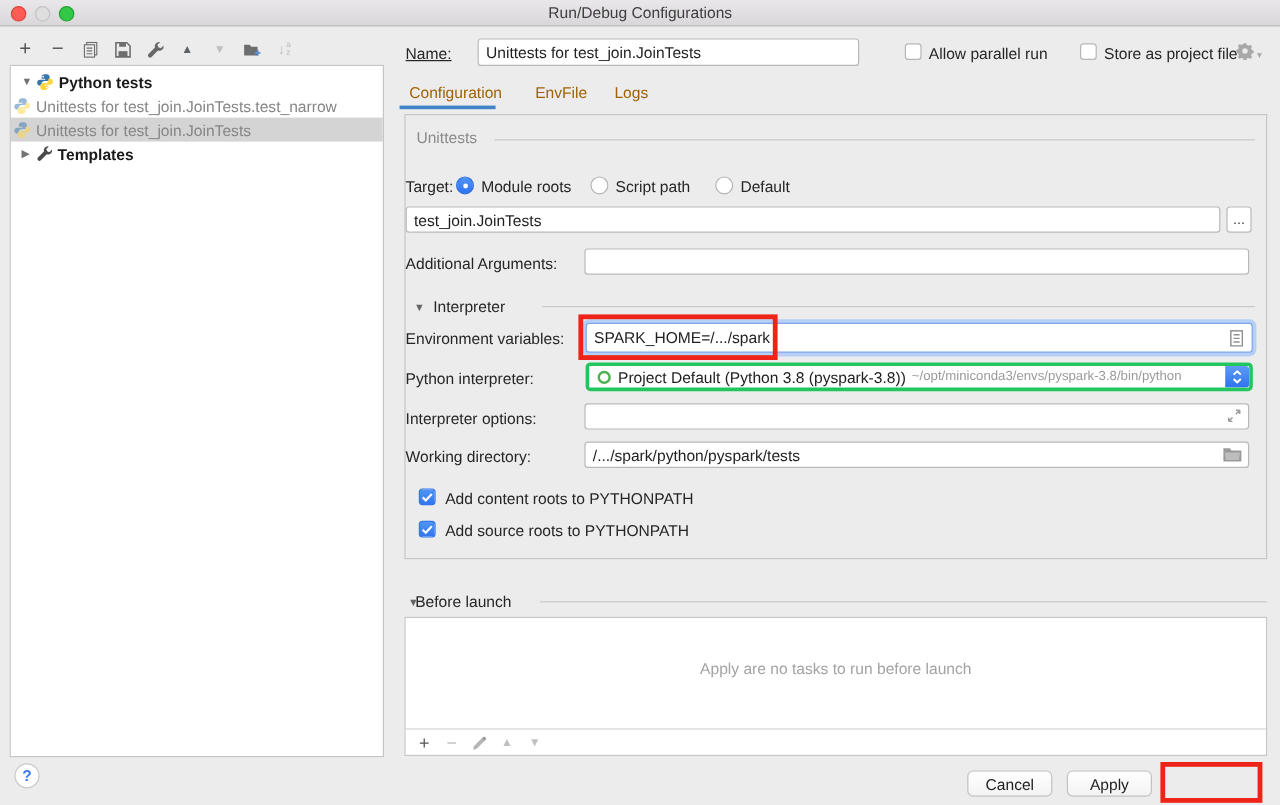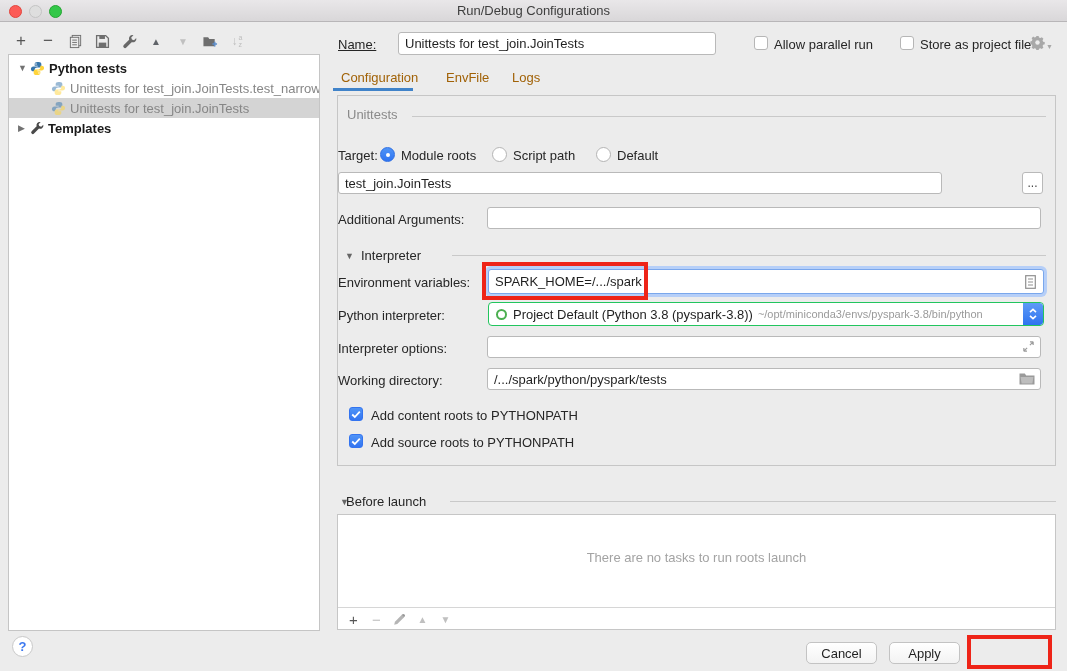--- a/index.html
+++ b/index.html
@@ -24,21 +24,21 @@
   .arr-up { font-size:10px; color:#5f6368; }
   .arr-dn { font-size:10px; color:#c0c0c0; }
   .sorticon { display:flex; align-items:center; color:#bdbdbd; font-size:12px; }
   .sorticon .az { font-size:7px; line-height:7px; margin-left:1px; }
 
   
   .tree { position:absolute; left:8px; top:54px; width:312px; height:577px;
     background:#fff; border:1px solid #c5c5c5; padding-top:3px; overflow:hidden; }
   .trow { height:20px; display:flex; align-items:center; white-space:nowrap; overflow:hidden; }
   .trow .twisty { width:10px; font-size:9px; color:#727272; margin-left:9px; flex:0 0 auto; }
-  .trow.child { padding-left:40px; }
+  .trow.child { }
   .trow .ticon { margin:0 4px 0 2px; flex:0 0 auto; display:flex; }
   .trow .tlabel.bold { font-weight:bold; color:#1a1a1a; }
   .trow .tlabel.dim { color:#868686; }
   .trow.selected { background:#d4d4d4; }
   .faded { opacity:.5; }
 
   
   .lbl { position:absolute; color:#262626; }
   .dimlbl { color:#8a8a8a; }
   .hline { position:absolute; height:1px; background:#c9c9c9; }
@@ -52,21 +52,21 @@
     display:flex; align-items:center; justify-content:center; }
   .radio { position:absolute; width:15px; height:15px; border:1px solid #b4b4b4; border-radius:50%; background:#fff; }
   .radio.on { background:linear-gradient(#4f94f7,#2f74f1); border-color:#2e6fe3; }
   .radio.on:after { content:""; position:absolute; left:4.5px; top:4.5px; width:4px; height:4px;
     border-radius:50%; background:#fff; }
 
   .tab { position:absolute; top:70px; color:#a16207; cursor:default; }
   .tab-underline { position:absolute; left:333px; top:88px; width:80px; height:3px; background:#4083c9; }
 
   .env-field { box-shadow:0 0 0 3px #b6cff8; border-color:#7aa7ec; }
-  .combo { position:absolute; background:#fff; border:1px solid #22c55e; border-radius:4px;
+  .combo { position:absolute; background:#fff; border:3px solid #22c55e; border-radius:4px;
     display:flex; align-items:center; overflow:hidden; }
   .combo .ring { width:11px; height:11px; border:2.5px solid #4caf50; border-radius:50%; margin:0 6px 0 7px; flex:0 0 auto; }
   .combo .cval { color:#1f1f1f; white-space:nowrap; }
   .combo .cpath { color:#9a9a9a; font-size:11px; margin-left:5px; white-space:nowrap; overflow:hidden; }
   .combo .spin { position:absolute; right:0; top:0; width:20px; height:100%;
     background:linear-gradient(#5e9bf7,#2e73ef); display:flex; align-items:center; justify-content:center;
     border-radius:0 3px 3px 0; }
 
   .redbox { position:absolute; border:4px solid #ee2418; z-index:40; pointer-events:none; }
 
@@ -208,21 +208,21 @@
   <div class="hline" style="left:412px; top:116px; width:634px;"></div>
 
   <span class="lbl" style="left:338px; top:148px;">Target:</span>
   <span class="radio on" style="left:380px; top:147px;"></span>
   <span class="lbl" style="left:401px; top:148px;">Module roots</span>
   <span class="radio" style="left:492px; top:147px;"></span>
   <span class="lbl" style="left:513px; top:148px;">Script path</span>
   <span class="radio" style="left:596px; top:147px;"></span>
   <span class="lbl" style="left:617px; top:148px;">Default</span>
 
-  <input class="field" style="left: 338px; top: 172px; width: 604px; height: 22px;" value="test_join.JoinTests">
+  <input class="field" style="left: 338px; top: 172px; width: 679px; height: 22px;" value="test_join.JoinTests">
   <button class="browse">...</button>
 
   <span class="lbl" style="left:338px; top:212px;">Additional Arguments:</span>
   <input class="field" style="left: 487px; top: 207px; width: 554px; height: 22px;" value="">
 
   <span class="secarrow" style="left:345px; top:251px;">▼</span>
   <span class="lbl" style="left:361px; top:248px;">Interpreter</span>
   <div class="hline" style="left:452px; top:255px; width:594px;"></div>
 
   <span class="lbl" style="left:338px; top:275px;">Environment variables:</span>
@@ -275,21 +275,21 @@
         <path fill="none" stroke="#fff" stroke-width="1.8" d="M1.2 4.5 3.8 7 8.8 1.6"></path>
       </svg>
   </span>
   <span class="lbl" style="left:371px; top:435px;">Add source roots to PYTHONPATH</span>
 
   <span class="secarrow" style="left:340px; top:497px;">▼</span>
   <span class="lbl" style="left:346px; top:494px;">Before launch</span>
   <div class="hline" style="left:450px; top:501px; width:606px;"></div>
 
   <div class="blpanel">
-    <div class="blmsg">There are no tasks to run roots launch</div>
+    <div class="blmsg">Apply are no tasks to run before launch</div>
     <div class="bltools">
       <span class="tbi">+</span>
       <span class="tbi dis">−</span>
       <span class="tbi">
         <svg width="13" height="13" viewBox="0 0 16 16">
             <path fill="#b5b5b5" d="M1.5 14.5l.9-3.7 8.5-8.5 2.8 2.8-8.5 8.5z"></path>
             <path fill="#9a9a9a" d="M11.6 1.6a2 2 0 0 1 2.8 2.8l-.9.9-2.8-2.8z"></path>
           </svg>
       </span>
       <span class="tbi dis">

